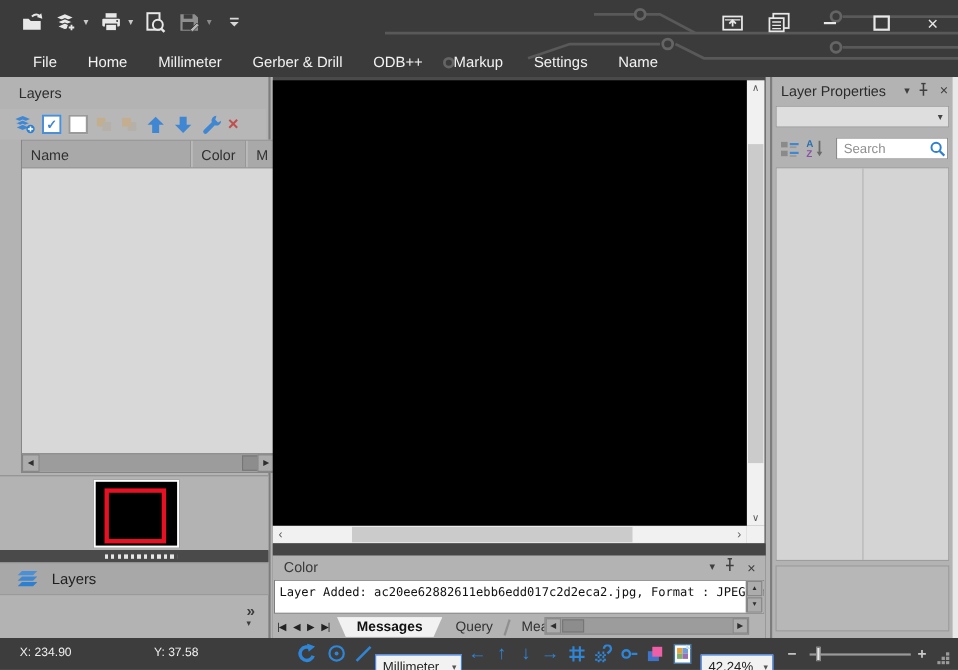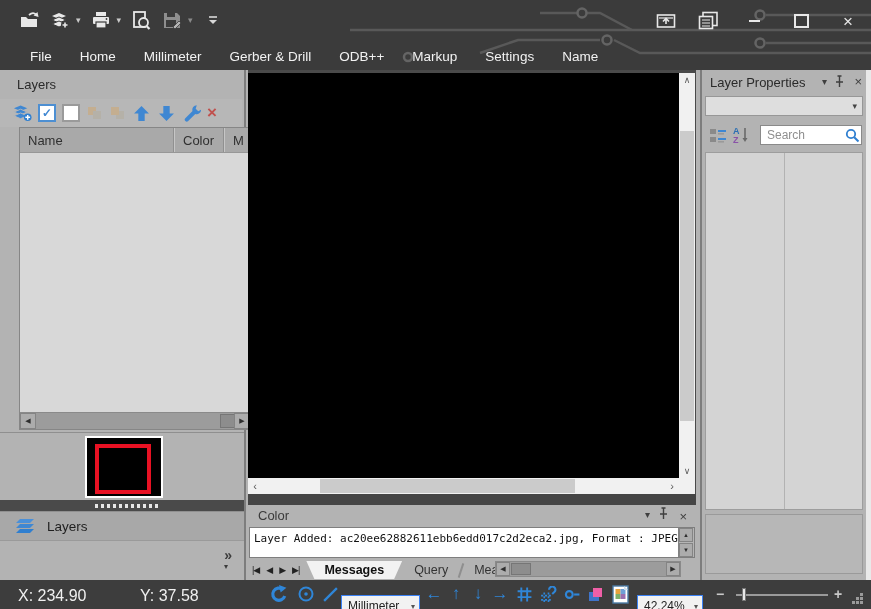--- a/index.html
+++ b/index.html
@@ -87,21 +87,21 @@
   .rtools{position:absolute;left:0;top:52px;width:169px;height:26px;display:flex;align-items:center;padding-left:6px;gap:5px;box-sizing:border-box;}
   .searchbox{display:flex;align-items:center;height:20px;background:#fff;border:1px solid #8a8a8a;box-sizing:border-box;flex:1;margin-right:9px;margin-left:4px;}
   .searchbox input{border:none;outline:none;background:transparent;width:70px;flex:1;font-size:12px;color:#333;padding-left:6px;font-family:"Liberation Sans",sans-serif;}
   .searchbox input::placeholder{color:#8f8f8f;}
   .pgrid{position:absolute;left:3px;top:82px;width:158px;height:358px;background:#d4d4d4;border:1px solid #9d9d9d;box-sizing:border-box;}
   .pgrid .div{position:absolute;left:50%;top:0;bottom:0;width:1px;background:#b2b2b2;}
   .pdesc{position:absolute;left:3px;top:444px;width:158px;height:60px;background:#b7b7b7;border:1px solid #9a9a9a;box-sizing:border-box;}
   .redge{position:absolute;left:866px;top:70px;width:5px;height:510px;background:#e9e9e9;}
   
   .status{position:absolute;left:0;top:580px;width:871px;height:29px;background:#3d3d3d;}
-  .stx{position:absolute;top:7px;color:#f0f0f0;font-size:16px;}
+  .stx{position:absolute;top:7px;color:#f0f0f0;font-size:11px;}
   .sticon{position:absolute;top:4px;display:flex;align-items:center;justify-content:center;width:20px;height:20px;}
   .stglyph{color:#2f86d8;font-weight:bold;}
   .scombo{position:absolute;top:15px;height:21px;background:#f2f2f2;border:1px solid #3b82f6;box-sizing:border-box;font-size:12px;color:#222;display:flex;align-items:center;padding-left:6px;}
   .scombo .c{position:absolute;right:4px;top:6px;color:#555;font-size:8px;}
   .colorsic{position:relative;width:15px;height:15px;}
   .colorsic i{position:absolute;display:block;}
   .colorsic .bl{left:0;top:5px;width:10px;height:9px;background:#3f74c9;}
   .colorsic .pk{left:4px;top:1px;width:9px;height:9px;background:#ef5fa7;}
   .slidertrack{position:absolute;left:736px;top:594px;width:92px;height:2px;background:#9a9a9a;}
   .sliderhandle{position:absolute;left:740px;top:588px;width:4px;height:13px;background:#e8e8e8;border:1px solid #777;box-sizing:border-box;}

